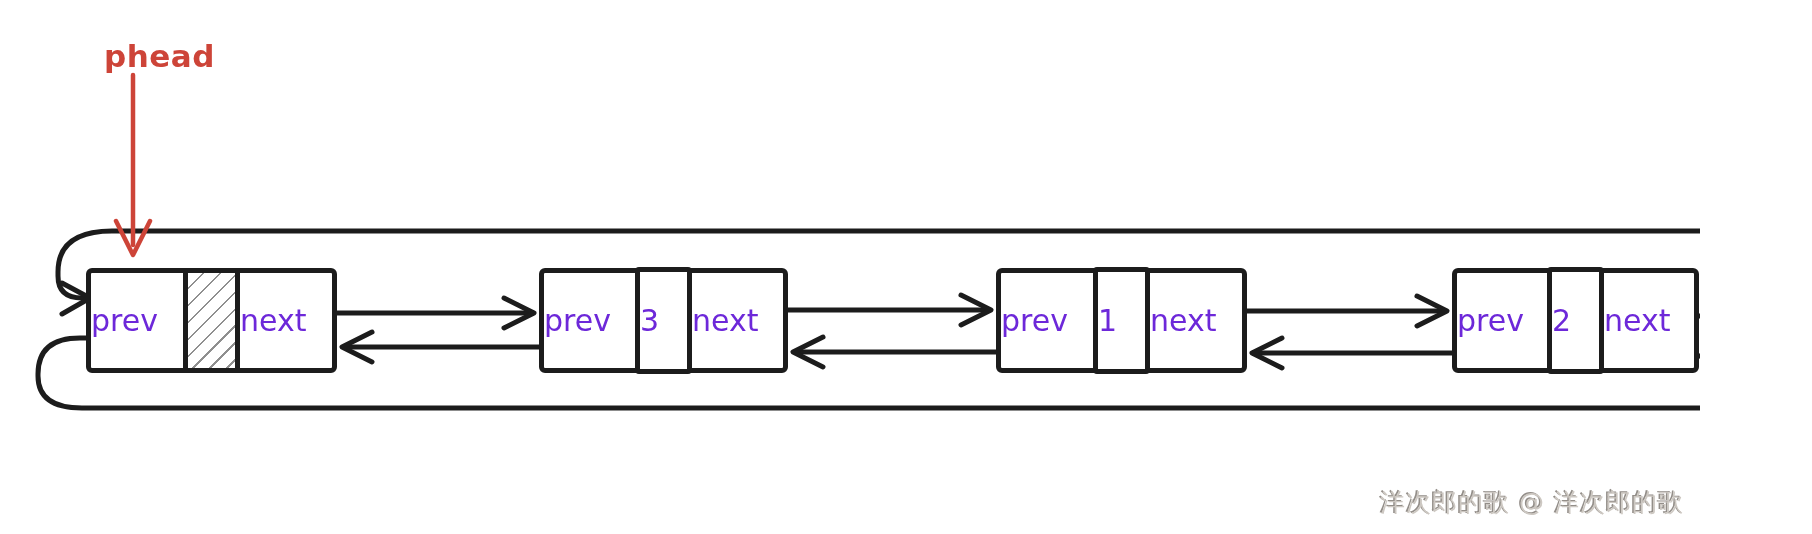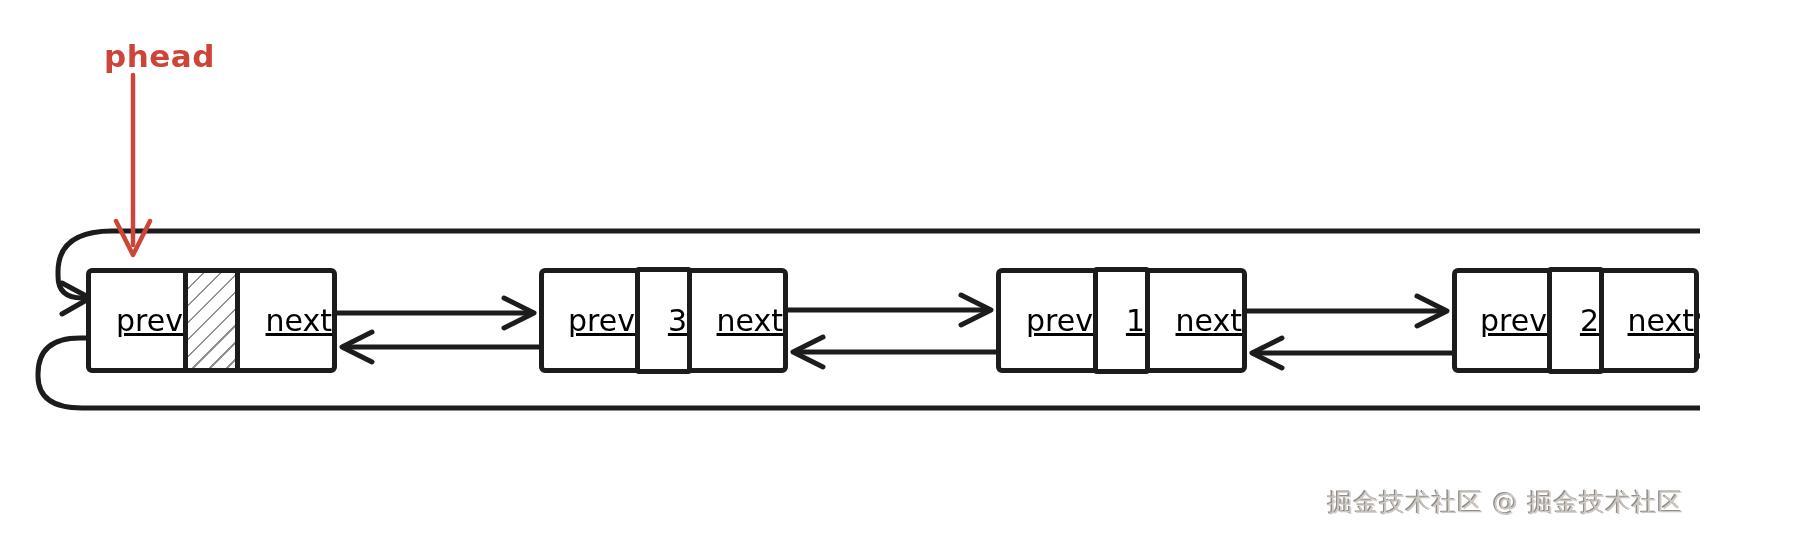--- a/index.html
+++ b/index.html
@@ -17,22 +17,22 @@
     font-size:31px; font-weight:600; color:#cd4438; letter-spacing:0.5px;
   }
 
   .node {
     position:absolute; top:268px; height:105px;
     display:grid; grid-template-columns:1fr 57px 1fr;
     background:#ffffff; border:5px solid #1c1c1c; border-radius:6px;
     box-sizing:border-box;
   }
   .cell {
-    display:flex; align-items:center; justify-content:flex-end;
-    font-size:30px; color:#000000; overflow:visible;text-decoration:underline;
+    display:flex; align-items:center; justify-content:flex-start;
+    font-size:30px; color:#6d28d9; overflow:visible;
   }
   .cell.mid-hatch {
     border-left:5px solid #1c1c1c; border-right:5px solid #1c1c1c;
     background:repeating-linear-gradient(135deg,#ffffff 0 10px,#8f8f8f 10px 12px);
   }
   .cell.mid-value {
     position:relative; margin:-6px 0;
     border:5px solid #1c1c1c; border-radius:4px;
     background:#ffffff; z-index:2;
   }
@@ -124,15 +124,15 @@
       <span class="label-text">prev</span>
     </div>
     <div class="cell mid-value">
       <span class="label-text">2</span>
     </div>
     <div class="cell">
       <span class="label-text">next</span>
     </div>
   </div>
 
-  <div class="watermark">掘金技术社区 @ 掘金技术社区</div>
+  <div class="watermark">洋次郎的歌 @ 洋次郎的歌</div>
 
 </div>
 
 </body></html>

